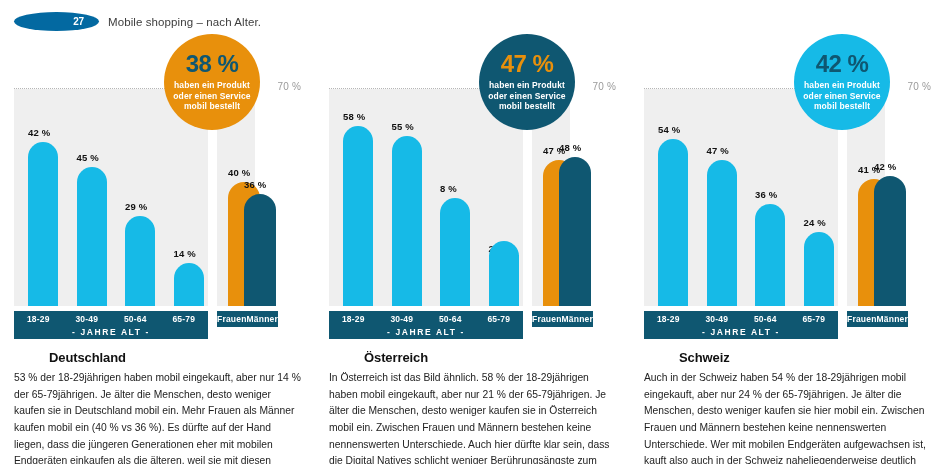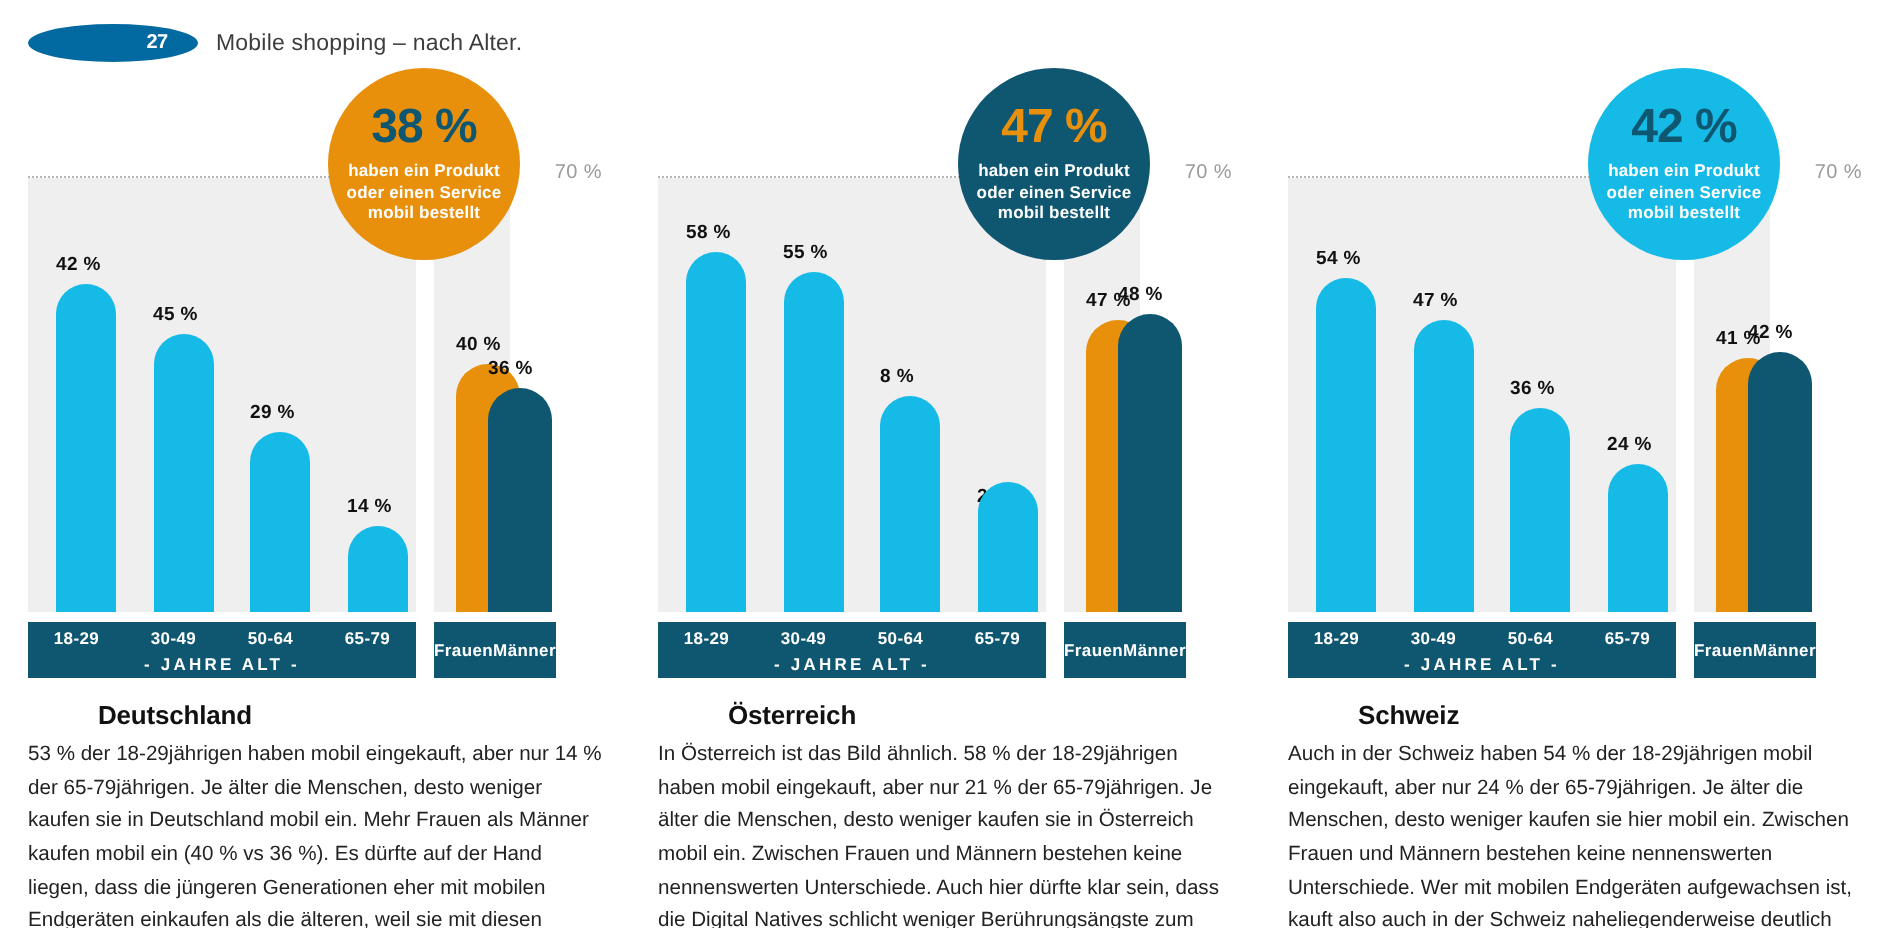--- a/index.html
+++ b/index.html
@@ -74,21 +74,21 @@
   
   .axis{
     position:absolute;left:0;right:46px;top:277px;display:flex;
   }
   .axis-age{
     flex:0 0 194px;background:#0f5771;color:#fff;
     height:28px;position:relative;
   }
   .axis-gap{flex:0 0 9px;}
   .axis-gender{
-    flex:1 1 auto;background:#0f5771;color:#fff;height:28px;
+    flex:1 1 auto;background:#0f5771;color:#fff;height:16px;
     display:flex;
   }
   .axis-age-labels{display:flex;height:15px;align-items:center;}
   .axis-age-labels span{
     flex:1 1 0;text-align:center;font-size:8.5px;font-weight:bold;letter-spacing:.2px;
   }
   .axis-jahre{
     text-align:center;font-size:8.5px;font-weight:bold;letter-spacing:1.6px;
     padding-top:1px;
   }

